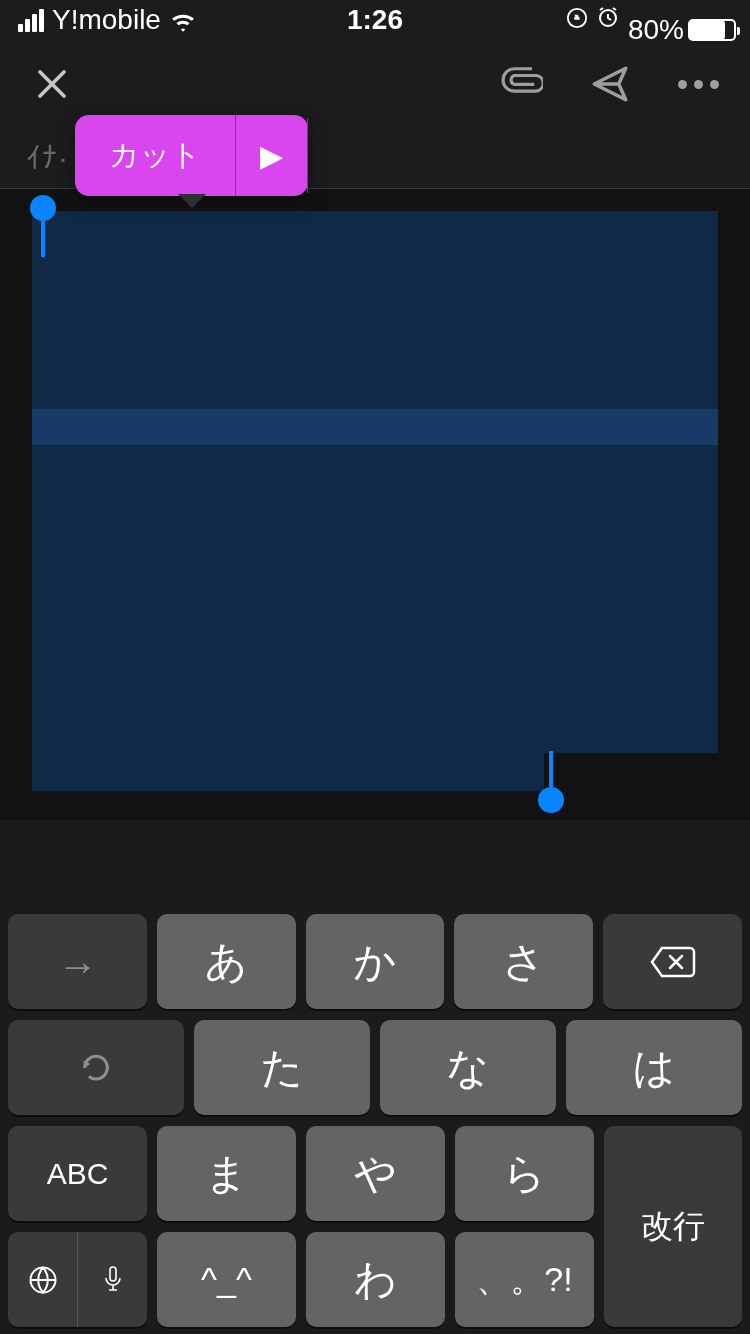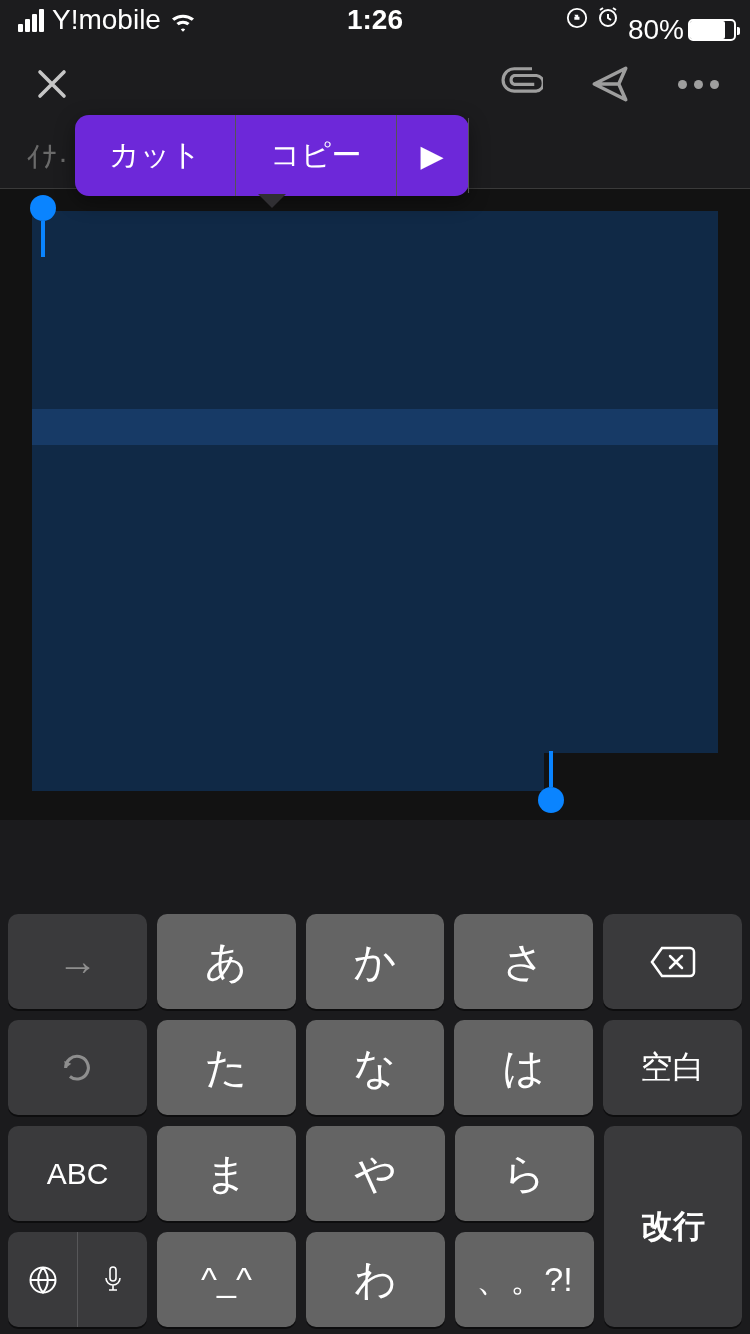--- a/index.html
+++ b/index.html
@@ -27,21 +27,21 @@
   .tb-icon { width:44px; height:44px; display:flex; align-items:center; justify-content:center; }
   .tb-icon svg { stroke:#9e9e9e; }
   .more-dots { display:flex; gap:7px; }
   .more-dots span { width:9px; height:9px; background:#9e9e9e; border-radius:50%; }
 
   
   .from-row { height:60px; display:flex; align-items:center; padding-left:26px; color:#6a6a6a; font-size:30px; letter-spacing:1px;}
   .hr { height:1px; background:#3a3a3a; }
 
   
-  .context-menu { position:absolute; top:115px; left:75px; background:#6d28d9; border-radius:14px; display:flex; align-items:center; box-shadow:0 6px 20px rgba(0,0,0,0.4); z-index:5; }
+  .context-menu { position:absolute; top:115px; left:75px; background:#d946ef; border-radius:14px; display:flex; align-items:center; box-shadow:0 6px 20px rgba(0,0,0,0.4); z-index:5; }
   .cm-item { padding:20px 34px; font-size:30px; color:#fff; text-align:center; border-right:1px solid #555; }
   .cm-item:last-child { border-right:none; }
   .cm-arrow { position:absolute; left:50%; bottom:-12px; transform:translateX(-50%); width:0; height:0; border-left:14px solid transparent; border-right:14px solid transparent; border-top:14px solid #302f33; }
 
   
   .content { position:relative; height:calc(100% - 40px - 88px - 60px - 1px - 514px); background:#121212; }
   .selection { position:absolute; top:22px; left:32px; right:32px; height:542px; background:#102946; }
   .selection-extra { position:absolute; top:564px; left:32px; width:512px; height:38px; background:#102946; }
   .selection-line { position:absolute; top:220px; left:32px; right:32px; height:36px; background:#173a66; }
   .handle-start { position:absolute; top:6px; left:30px; }
@@ -55,21 +55,21 @@
   .kb-rows { padding:0 8px; display:flex; flex-direction:column; gap:11px; }
   .kb-row { display:flex; gap:10px; }
   .key { flex:1; height:95px; background:#646464; border-radius:10px; display:flex; align-items:center; justify-content:center; font-size:42px; color:#fff; box-shadow:0 2px 0 rgba(0,0,0,0.5); }
   .key.alt { background:#3a3a3c; font-size:32px; }
   .key.alt.small { font-size:30px; }
   .key.split { flex-direction:row; font-size:40px; }
   .half { flex:1; display:flex; align-items:center; justify-content:center; height:100%; }
   .half:first-child { border-right:1px solid rgba(255,255,255,0.15); }
   .key.kaomoji { font-size:34px; position:relative; }
   .key.wa { position:relative; }
-  .key-return { height:201px;font-weight:bold; }
+  .key-return { height:201px; }
   .kb-right-stack { width:138px; display:flex; flex-direction:column; gap:11px; }
 </style>
 </head>
 <body>
 <div class="screen">
 
   <div class="statusbar">
     <div class="status-left">
       <div class="signal">
           <span></span>
@@ -137,21 +137,20 @@
     </div>
   </div>
 
   <div class="from-row">
     <span>ｲﾅ·</span>
   </div>
   <div class="hr"></div>
 
   <div class="context-menu">
     <div class="cm-item">カット</div>
-    <div class="cm-item">コピー</div>
     <div class="cm-item" style="padding:20px 24px;">▶</div>
     <div class="cm-arrow"></div>
   </div>
 
   <div class="content">
     <div class="selection"></div>
     <div class="selection-line"></div>
     <div class="selection-extra"></div>
     <div class="handle-start">
       <div class="handle-ball"></div>
@@ -182,21 +181,20 @@
       <div class="kb-row">
         <div class="key alt" style="color:#8e8e8e;">
           <svg width="34" height="34" viewBox="0 0 24 24">
               <path d="M4 12 a8 8 0 1 1 3 6" fill="none" stroke="#8e8e8e" stroke-width="2.2"></path>
               <path d="M4 12 l-1 -5 l5 2 z" fill="#8e8e8e"></path>
             </svg>
         </div>
         <div class="key">た</div>
         <div class="key">な</div>
         <div class="key">は</div>
-        <div class="key alt">空白</div>
       </div>
 
       <div style="display:flex; gap:10px;">
         <div style="flex:1; display:flex; flex-direction:column; gap:11px;">
           <div class="kb-row">
             <div class="key alt small">ABC</div>
             <div class="key">ま</div>
             <div class="key">や</div>
             <div class="key">ら</div>
           </div>

